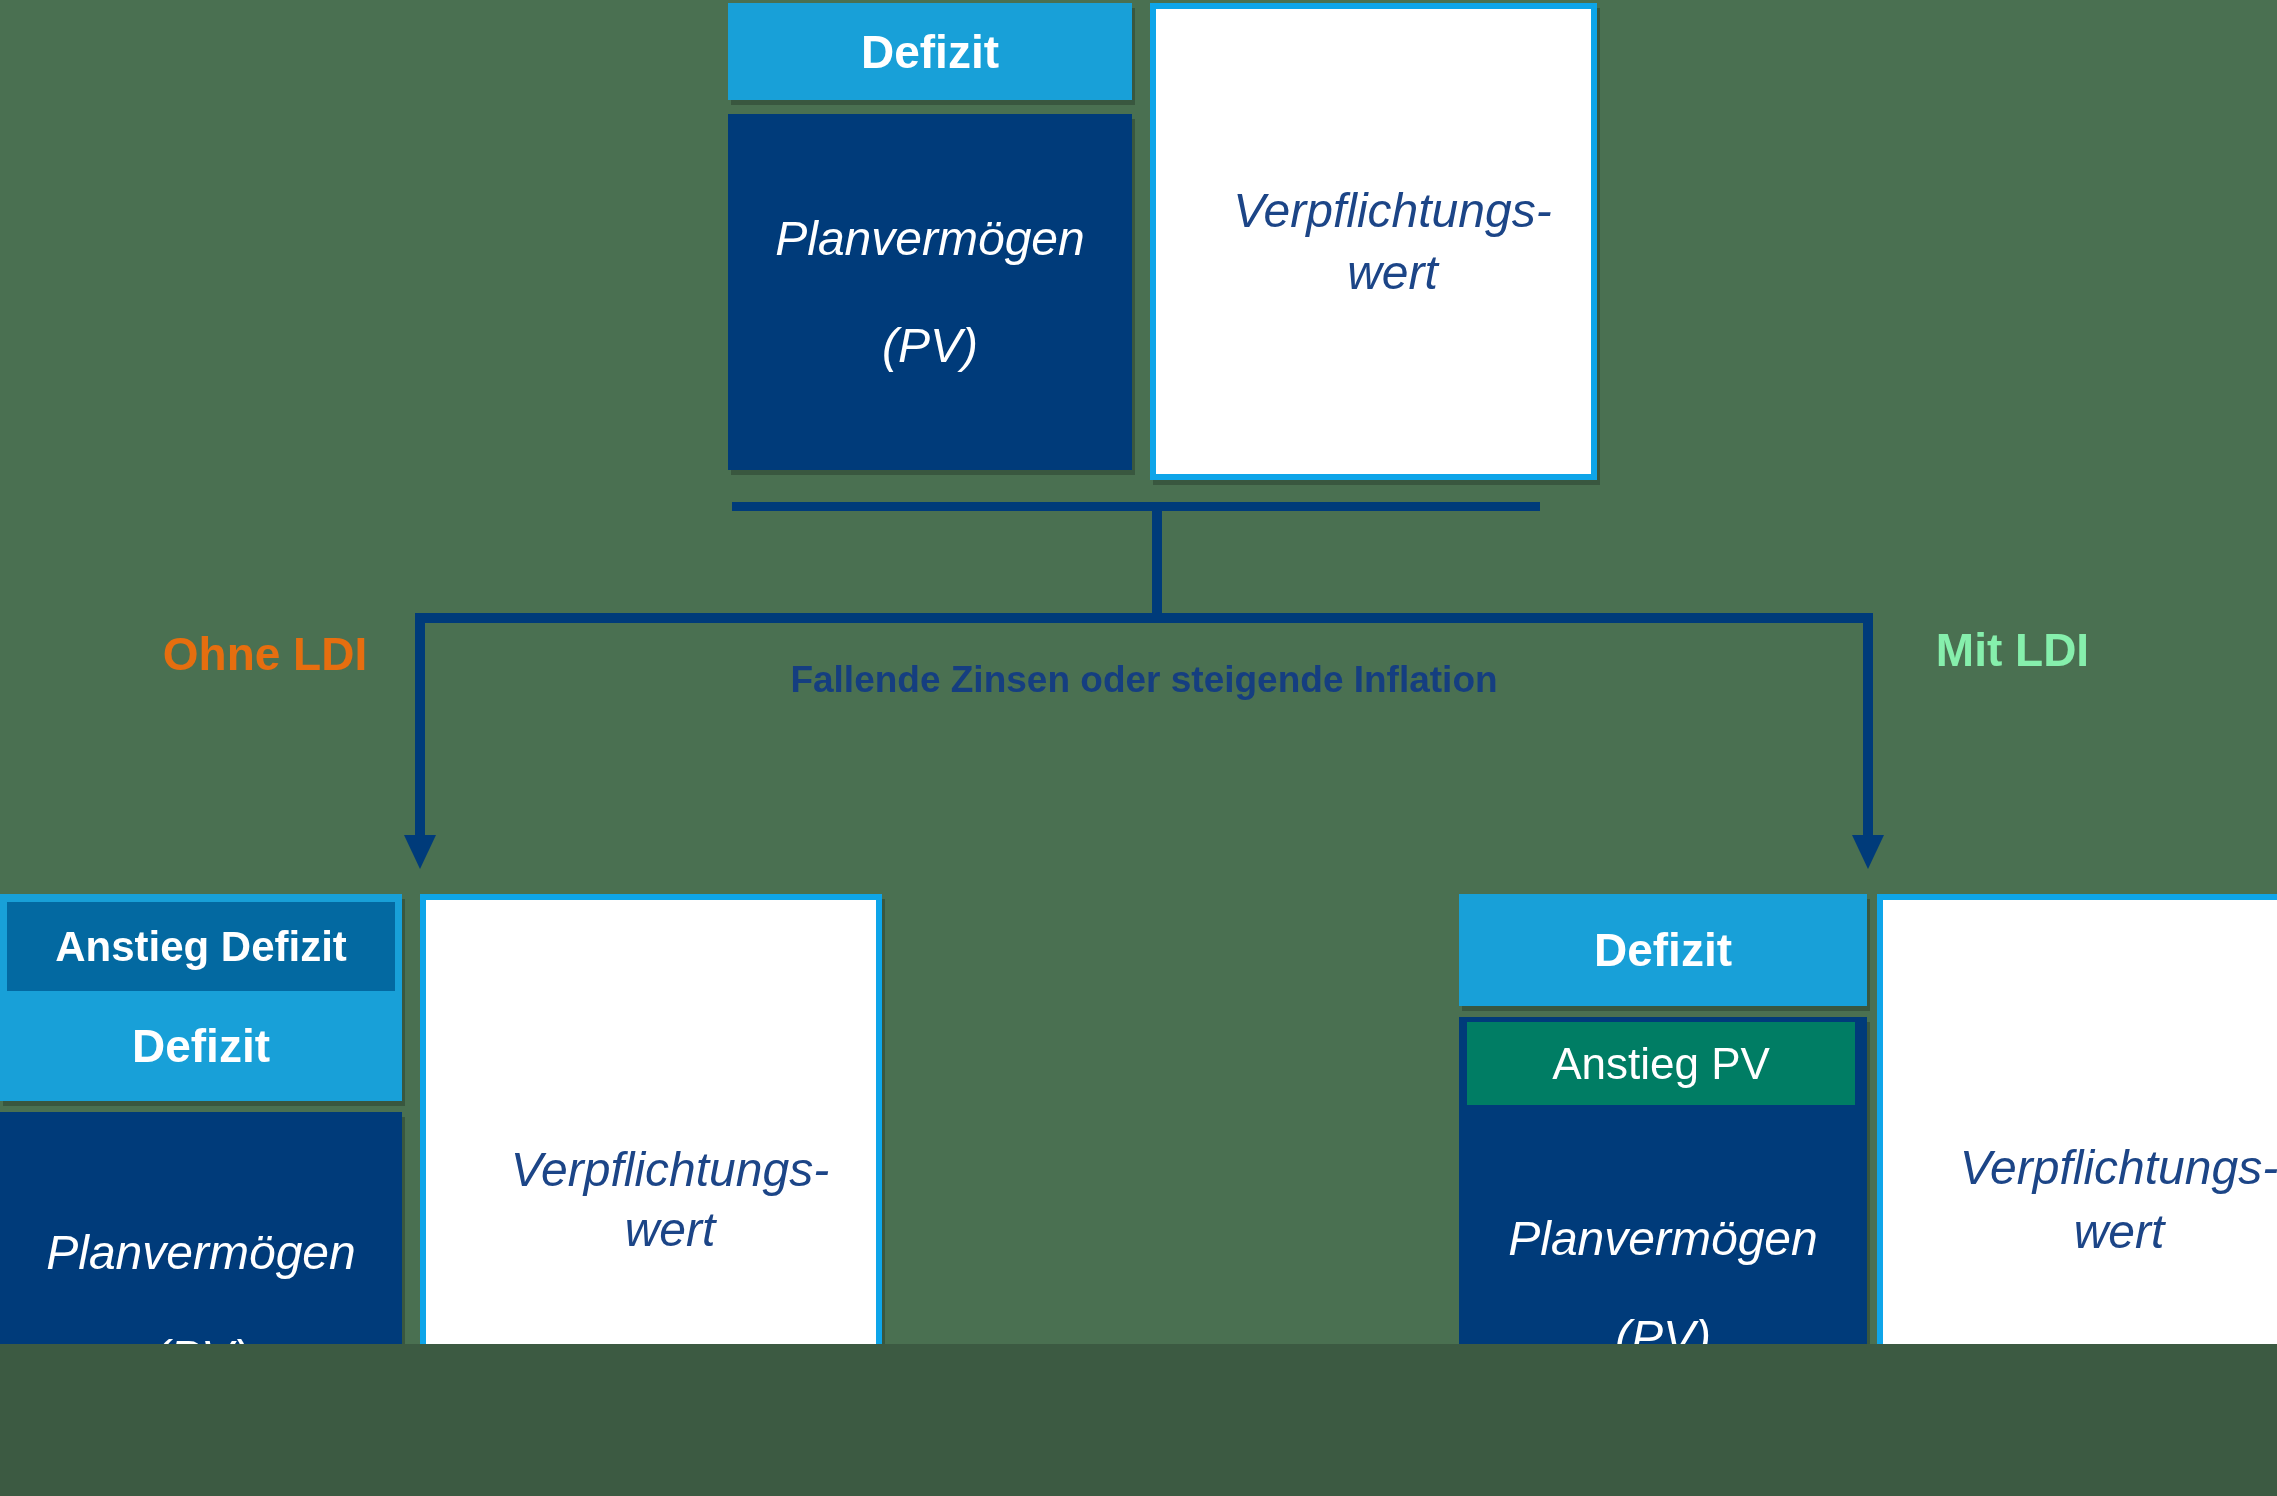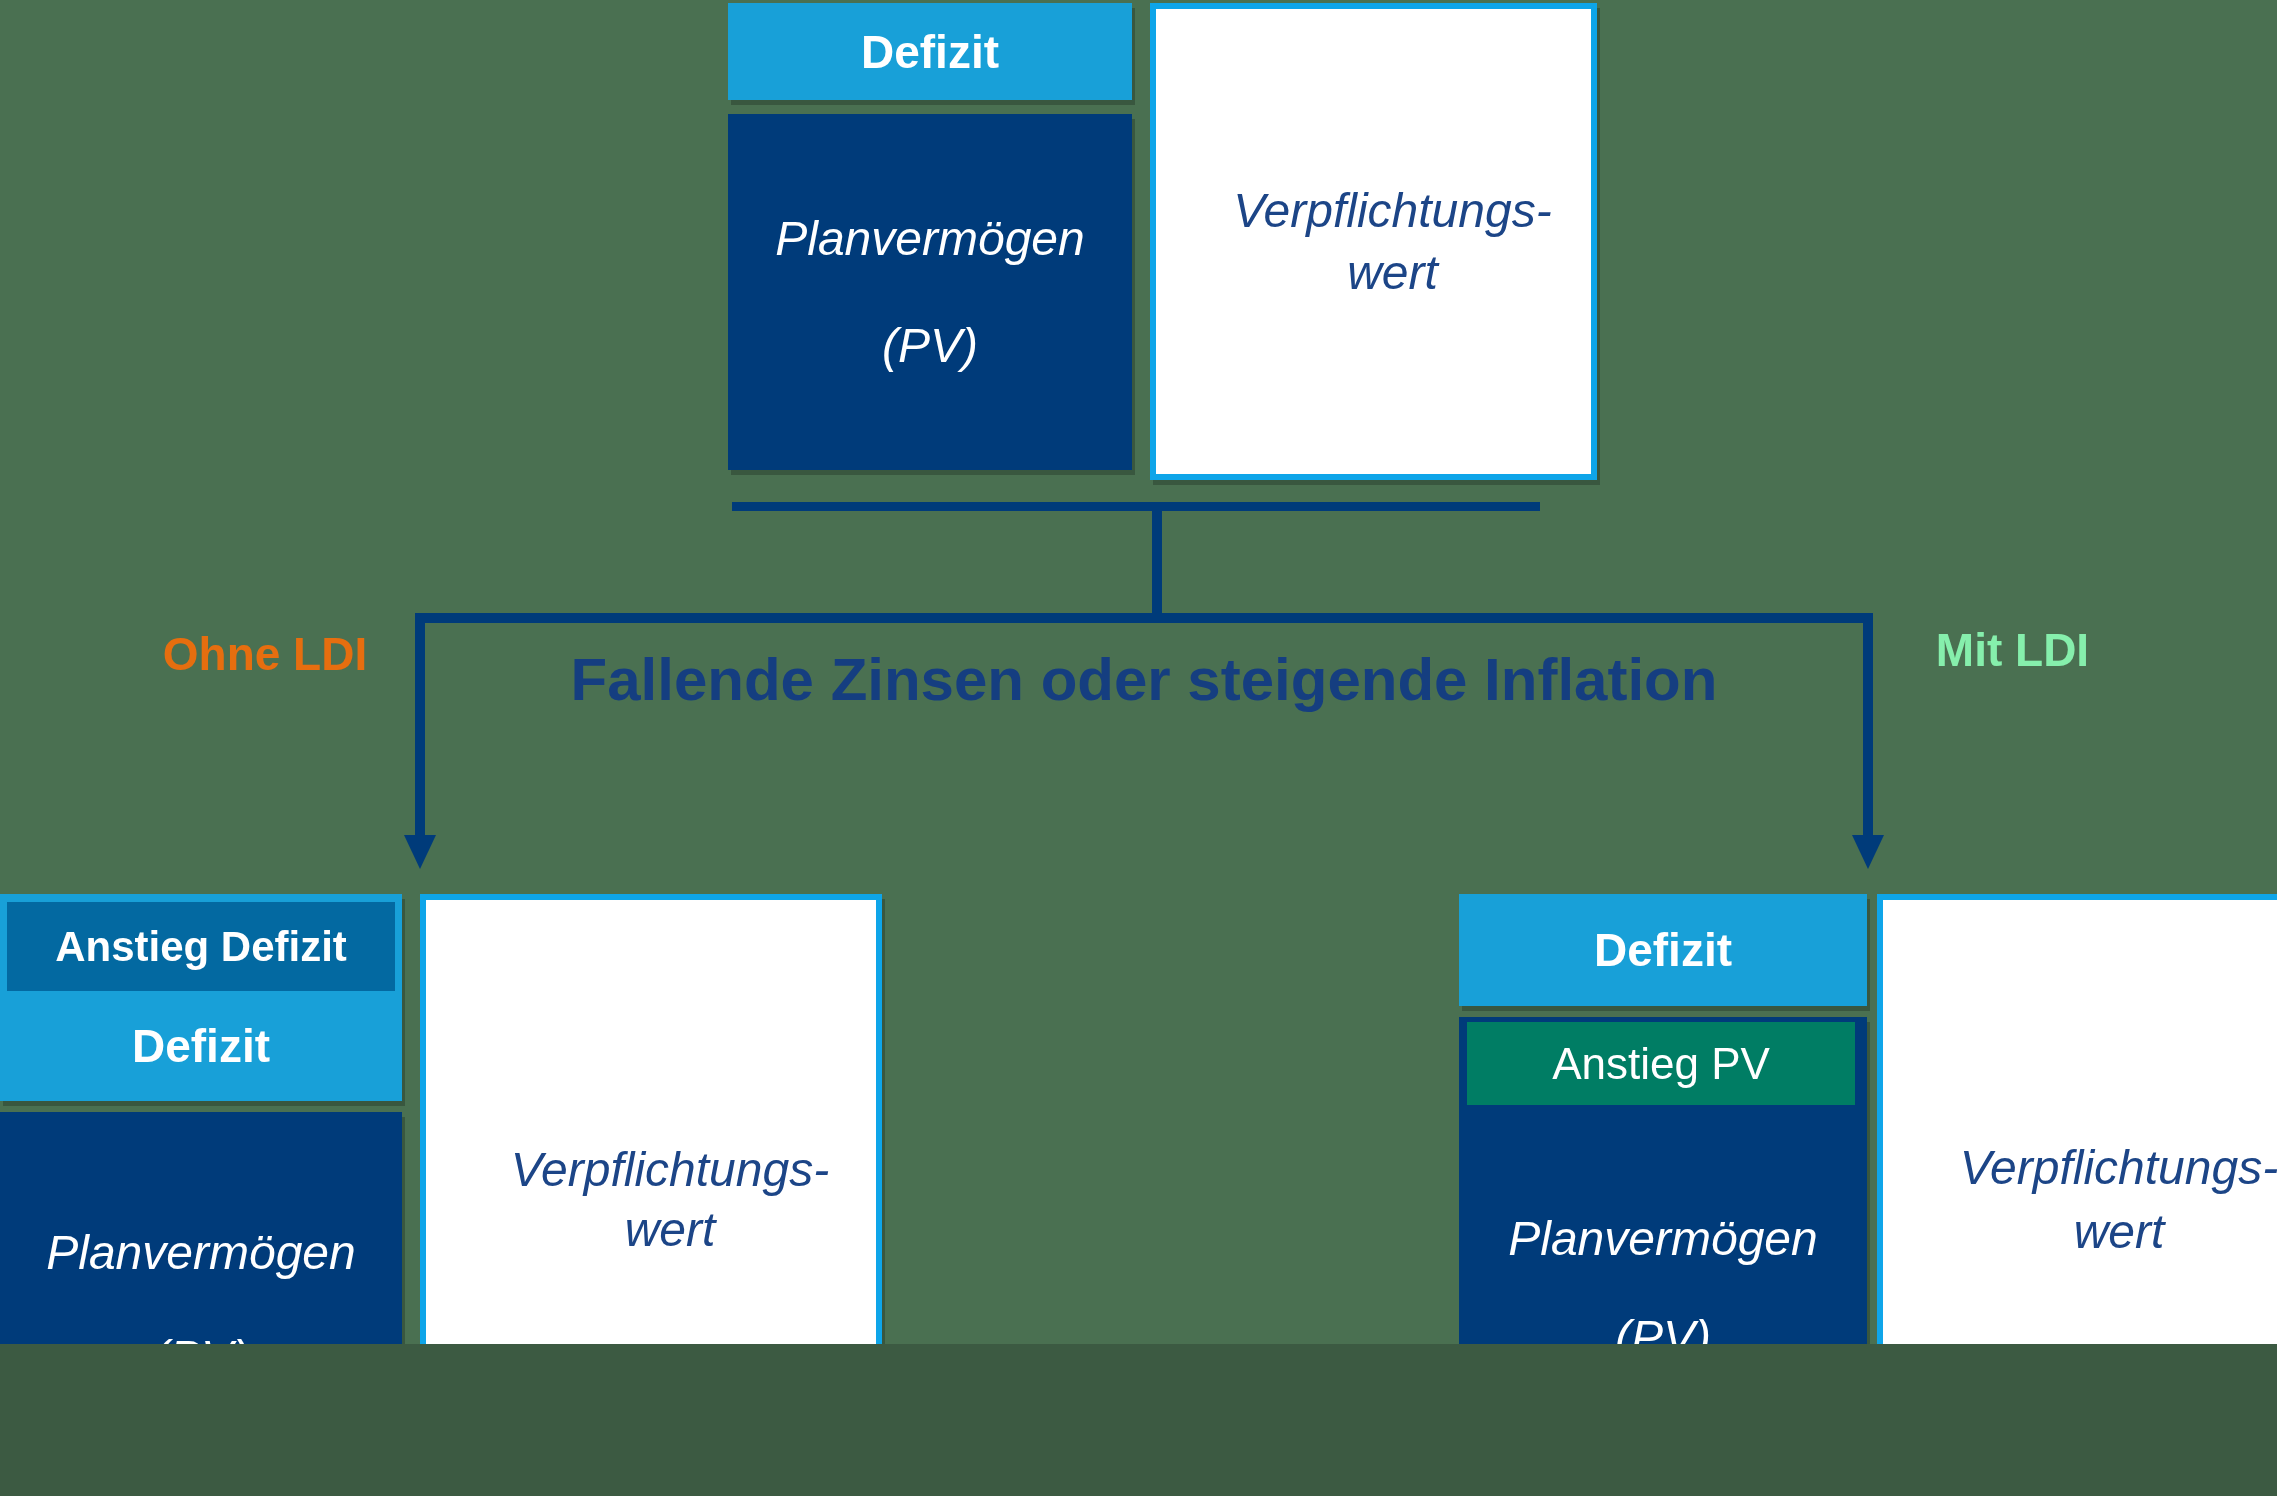--- a/index.html
+++ b/index.html
@@ -32,21 +32,21 @@
   #line-top-h{left:732px;top:502px;width:808px;height:9px;}
   #line-center-v{left:1152px;top:502px;width:10px;height:121px;}
   #line-branch-h{left:415px;top:613px;width:1458px;height:10px;}
   #line-left-v{left:415px;top:613px;width:10px;height:224px;}
   #arrow-left{left:404px;top:835px;}
   #line-right-v{left:1863px;top:613px;width:10px;height:224px;}
   #arrow-right{left:1852px;top:835px;}
 
   
   #label-ohne-ldi{left:140px;top:628px;width:250px;height:52px;font-size:46px;color:#E66E0F;text-align:center;line-height:52px;}
-  #label-event{left:560px;top:652px;width:1168px;height:56px;font-size:60px;color:#153E80;text-align:center;line-height:56px;}
+  #label-event{left:560px;top:652px;width:1168px;height:56px;font-size:37px;color:#153E80;text-align:center;line-height:56px;}
   #label-mit-ldi{left:1890px;top:624px;width:245px;height:52px;font-size:46px;color:#86efac;text-align:center;line-height:52px;}
 
   
   #bl-lightblue{left:0px;top:894px;width:402px;height:207px;}
   #bl-increase-deficit{position:absolute;left:7px;top:8px;width:388px;height:89px;font-size:42px;}
   #bl-deficit-label{position:absolute;left:0px;top:97px;width:402px;height:110px;font-size:46px;}
   #bl-pv{left:0px;top:1112px;width:402px;height:378px;gap:50px;padding-top:8px;box-sizing:border-box;font-size:48px;}
   #bl-liability{left:420px;top:894px;width:412px;height:600px;gap:0px;font-size:48px;line-height:60px;}
 
   

